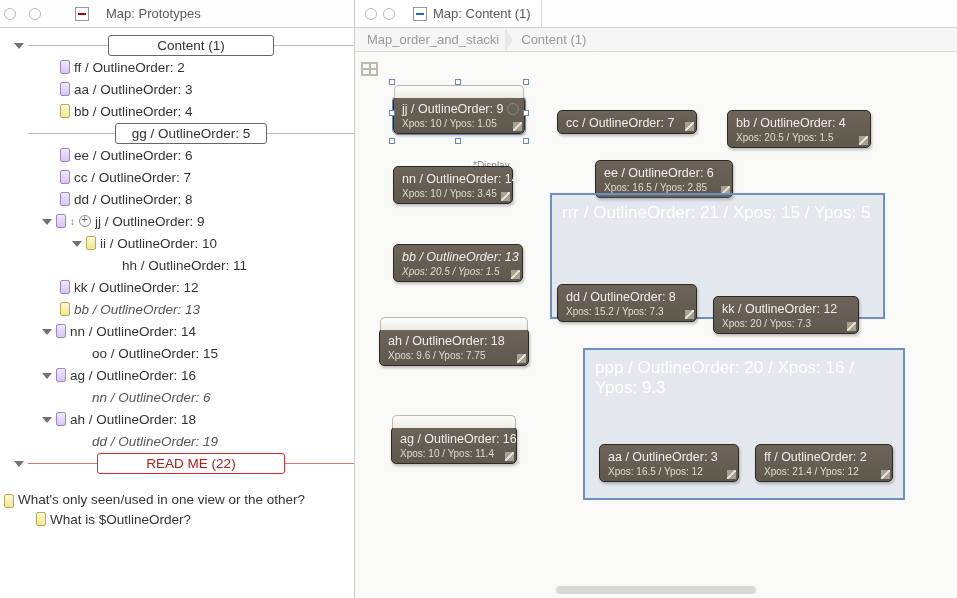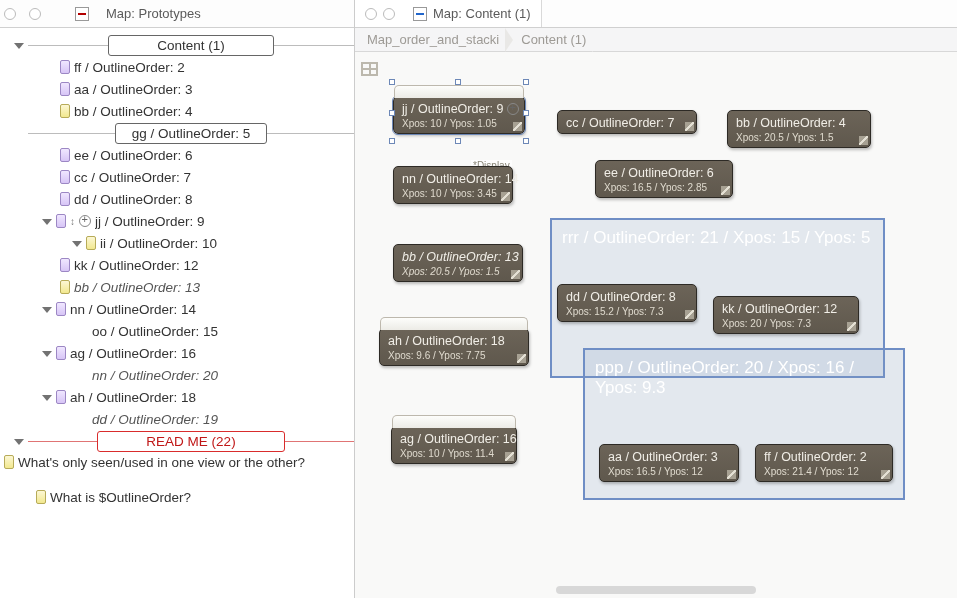--- a/index.html
+++ b/index.html
@@ -229,20 +229,23 @@
       <span class="note-icon purple"></span>
       <span style="font-size:10px;color:#777">↕</span>
       <span class="plus-circle"></span>
       <span class="row-label">jj / OutlineOrder: 9</span>
     </div>
     <div class="row" style="padding-left:72px">
       <span class="disclosure"></span>
       <span class="note-icon tan"></span>
       <span class="row-label">ii / OutlineOrder: 10</span>
     </div>
+    <div class="row" style="padding-left:122px">
+        <span class="row-label">hh / OutlineOrder: 11</span>
+      </div>
 
     <div class="row" style="padding-left:60px">
         <span class="note-icon purple"></span>
         <span class="row-label">kk / OutlineOrder: 12</span>
       </div>
     <div class="row" style="padding-left:60px">
         <span class="note-icon tan"></span>
         <span class="row-label italic">bb / OutlineOrder: 13</span>
       </div>
 
@@ -254,41 +257,41 @@
     <div class="row" style="padding-left:92px">
         <span class="row-label">oo / OutlineOrder: 15</span>
       </div>
 
     <div class="row" style="padding-left:42px">
       <span class="disclosure"></span>
       <span class="note-icon purple"></span>
       <span class="row-label">ag / OutlineOrder: 16</span>
     </div>
     <div class="row" style="padding-left:92px">
-        <span class="row-label italic">nn / OutlineOrder: 20</span>
+        <span class="row-label italic">nn / OutlineOrder: 6</span>
       </div>
 
     <div class="row" style="padding-left:42px">
       <span class="disclosure"></span>
       <span class="note-icon purple"></span>
       <span class="row-label">ah / OutlineOrder: 18</span>
     </div>
     <div class="row" style="padding-left:92px">
         <span class="row-label italic">dd / OutlineOrder: 19</span>
       </div>
 
     <div class="row" style="padding-left:14px">
       <span class="disclosure"></span>
       <div class="header-bar">
         <span class="header-line" style="background:#e07474"></span>
         <span class="header-pill red">READ ME (22)</span>
         <span class="header-line" style="background:#e07474"></span>
       </div>
     </div>
-    <div class="row" style="height:34px;align-items:flex-start;padding-top:3px">
+    <div class="row" style="height:34px;align-items:flex-end;padding-top:3px">
         <span class="note-icon tan"></span>
         <span class="row-label" style="white-space:normal;line-height:1.2">What's only seen/used in  one view or the other?</span>
       </div>
     <div class="row" style="padding-left:36px">
         <span class="note-icon tan"></span>
         <span class="row-label">What is $OutlineOrder?</span>
       </div>
   </div>
 </div>
 
@@ -363,21 +366,21 @@
       <span class="coords">Xpos: 20.5 / Ypos: 1.5</span>
       <span class="resize"></span>
     </div>
 
     <div class="mapnote hasbar" style="top:276px;left:24px;width:150px">
       <span class="title">ah / OutlineOrder: 18</span>
       <span class="coords">Xpos: 9.6 / Ypos: 7.75</span>
       <span class="resize"></span>
     </div>
 
-    <div class="container-box" style="top:166px;left:195px;width:335px;height:160px">
+    <div class="container-box" style="top:141px;left:195px;width:335px;height:126px">
       <span>rrr / OutlineOrder: 21 / Xpos: 15 / Ypos: 5</span>
     </div>
     <div class="mapnote" style="top:232px;left:202px;width:140px">
       <span class="title">dd / OutlineOrder: 8</span>
       <span class="coords">Xpos: 15.2 / Ypos: 7.3</span>
       <span class="resize"></span>
     </div>
     <div class="mapnote" style="top:244px;left:358px;width:146px">
       <span class="title">kk / OutlineOrder: 12</span>
       <span class="coords">Xpos: 20 / Ypos: 7.3</span>

